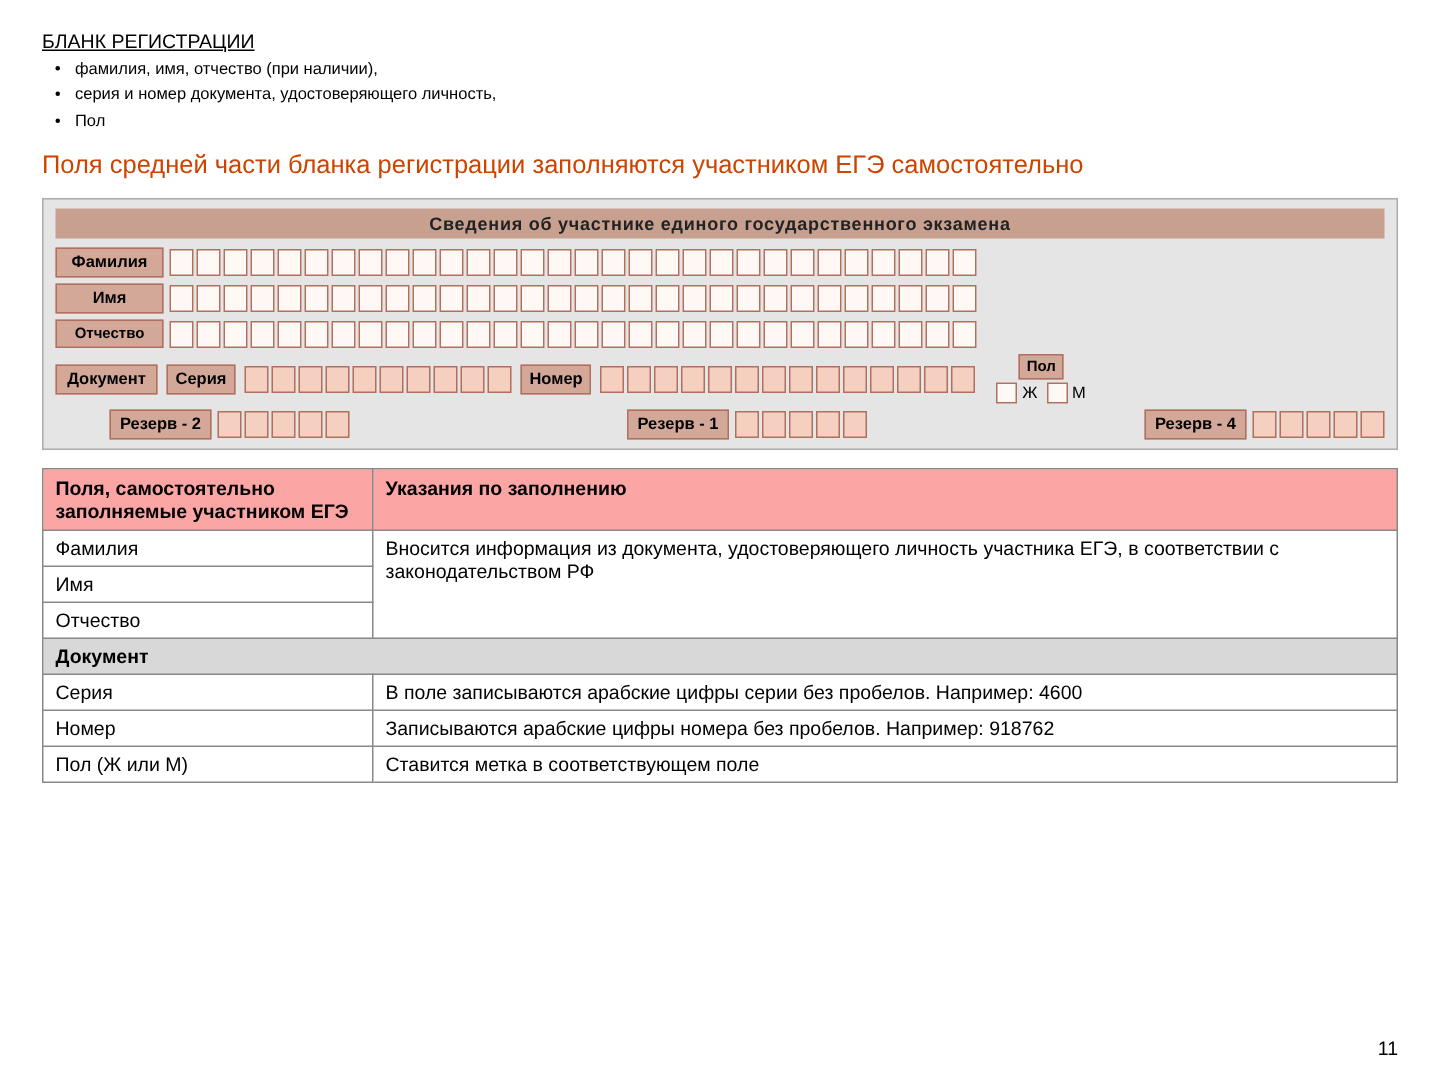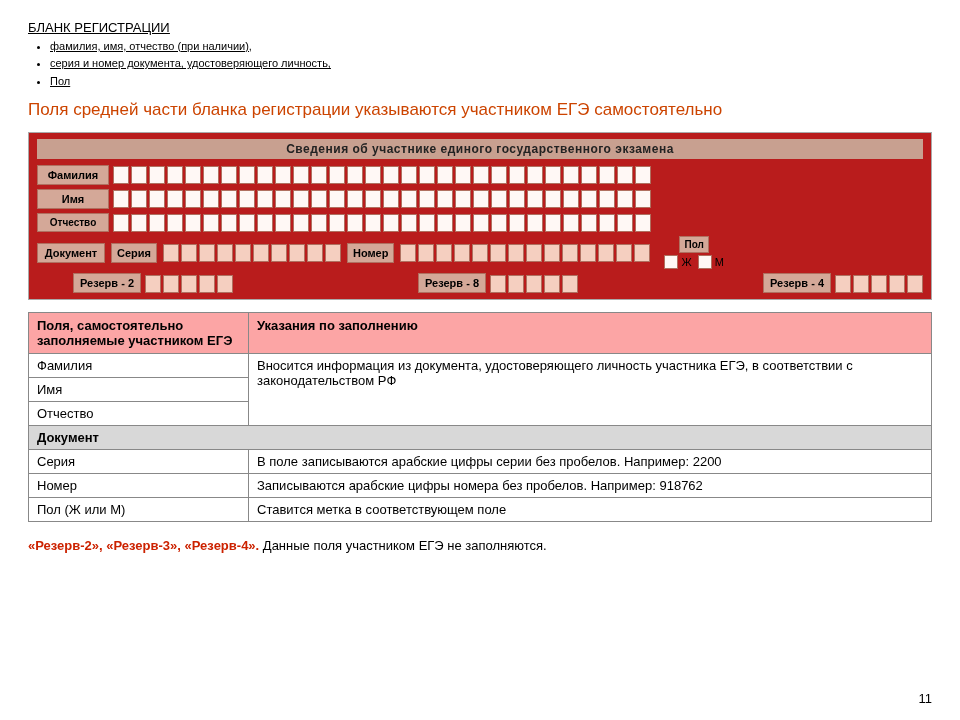--- a/index.html
+++ b/index.html
@@ -14,21 +14,20 @@
     }
 
     .title-underline {
       text-decoration: underline;
       font-weight: normal;
       font-size: 13px;
     }
 
     .intro-block {
       margin-bottom: 6px;
-      text-decoration: underline;
     }
 
     .intro-block p {
       font-size: 13px;
       line-height: 1.5;
     }
 
     .intro-block ul {
       margin-left: 22px;
       font-size: 11px;
@@ -42,21 +41,21 @@
       line-height: 1.4;
     }
 
     .big-note span {
       color: #cc4400;
     }
 
     
     .form-preview {
       border: 1px solid #aaa;
-      background: #b91c1c;
+      background: #e5e5e5;
       padding: 6px 8px 6px 8px;
       margin-bottom: 12px;
       width: 100%;
     }
 
     .form-preview-header {
       background: #c8a090;
       text-align: center;
       font-size: 12px;
       font-weight: bold;
@@ -147,21 +146,21 @@
     .pol-checkbox {
       width: 14px;
       height: 14px;
       border: 1px solid #b07060;
       background: #fff8f5;
       display: inline-block;
     }
 
     .reserve-row {
       display: flex;
-      align-items: flex-end;
+      align-items: center;
       gap: 4px;
       margin-top: 2px;
       padding-left: 36px;
     }
 
     .reserve-label {
       background: #d4a898;
       font-size: 11px;
       font-weight: bold;
       padding: 3px 6px;
@@ -236,21 +235,21 @@
     <span class="title-underline">БЛАНК РЕГИСТРАЦИИ</span>
   </p>
   <ul>
     <li><span>фамилия, имя, отчество (при наличии),</span></li>
     <li><span>серия и номер документа, удостоверяющего личность,</span></li>
     <li><span>Пол</span></li>
   </ul>
 </div>
 
 <div class="big-note">
-  <span>Поля средней части бланка регистрации </span><span class="red" style="color:#cc4400;">указываются участником ЕГЭ самостоятельно</span>
+  <span>Поля средней части бланка регистрации </span><span class="red" style="color:#cc4400;">заполняются участником ЕГЭ самостоятельно</span>
 </div>
 
 <div class="form-preview">
   <div class="form-preview-header">Сведения об участнике единого государственного экзамена</div>
 
   <div class="form-row">
     <div class="form-label-cell">Фамилия</div>
     <div class="char-boxes">
 
       <div class="char-box"></div>
@@ -409,21 +408,21 @@
   <div class="reserve-row">
     <div class="reserve-label">Резерв - 2</div>
     <div class="char-boxes">
       <div class="char-box char-box-pink"></div>
         <div class="char-box char-box-pink"></div>
         <div class="char-box char-box-pink"></div>
         <div class="char-box char-box-pink"></div>
         <div class="char-box char-box-pink"></div>
     </div>
     <div style="flex:1;"></div>
-    <div class="reserve-label">Резерв - 8</div>
+    <div class="reserve-label">Резерв - 1</div>
     <div class="char-boxes">
       <div class="char-box char-box-pink"></div>
         <div class="char-box char-box-pink"></div>
         <div class="char-box char-box-pink"></div>
         <div class="char-box char-box-pink"></div>
         <div class="char-box char-box-pink"></div>
     </div>
     <div style="flex:1;"></div>
     <div class="reserve-label">Резерв - 4</div>
     <div class="char-boxes">
@@ -454,32 +453,29 @@
     </tr>
     <tr>
       <td>Отчество</td>
     </tr>
 
     <tr class="section-row">
       <td colspan="2">Документ</td>
     </tr>
     <tr>
       <td>Серия</td>
-      <td>В поле записываются арабские цифры серии без пробелов. Например: 2200</td>
+      <td>В поле записываются арабские цифры серии без пробелов. Например: 4600</td>
     </tr>
     <tr>
       <td>Номер</td>
       <td>Записываются арабские цифры номера без пробелов. Например: 918762</td>
     </tr>
     <tr>
       <td>Пол (Ж или М)</td>
       <td>Ставится метка в соответствующем поле</td>
     </tr>
   </tbody>
 </table>
 
 <div class="bottom-note">
-  <p>
-    <span class="red">«Резерв-2», «Резерв-3», «Резерв-4».</span><span> Данные поля участником ЕГЭ не заполняются.</span>
-  </p>
 </div>
 
 <div class="page-num" style="position:fixed; bottom:14px; right:28px;margin-left:29px;">11</div>
 
 </body></html>

